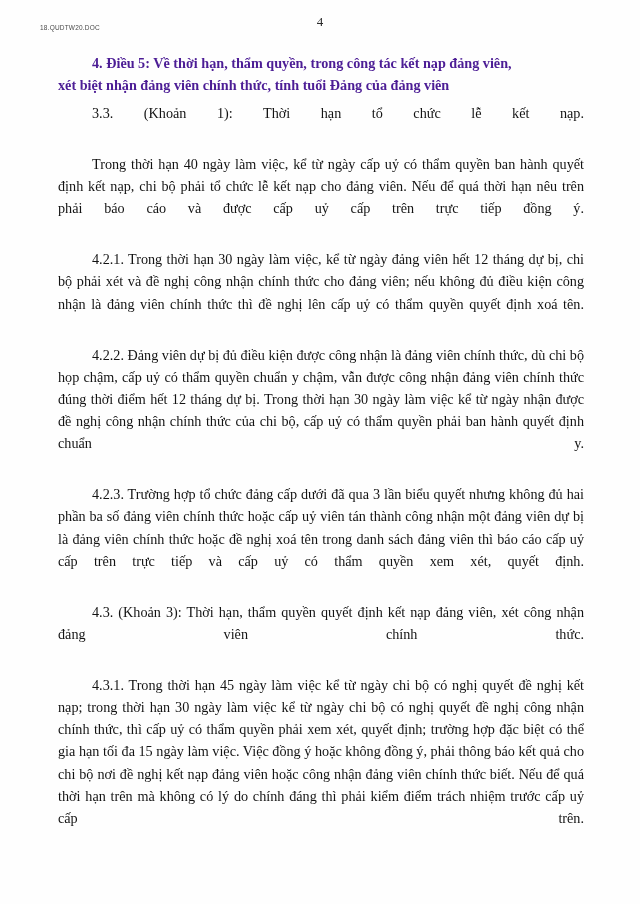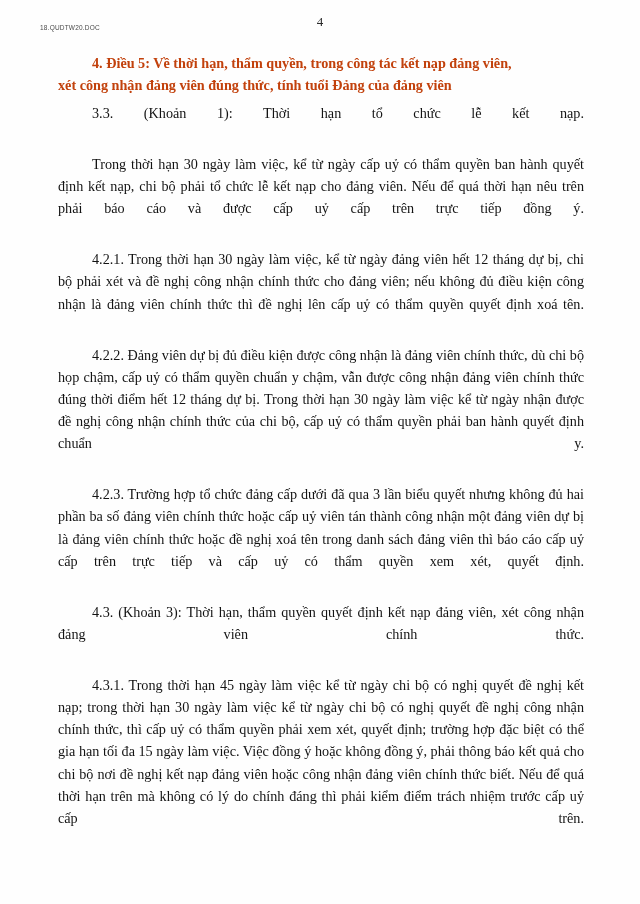--- a/index.html
+++ b/index.html
@@ -46,21 +46,21 @@
     top: 52px;
     width: 526px;
   }
   .title {
     font-size: 14.2px;
     font-weight: bold;
     line-height: 22px;
     text-align: justify;
     text-indent: 34px;
     margin: 0 0 6px 0;
-    color: #c2410c;
+    color: #4c1d95;
   }
   .title .l2 {
     display: block;
     text-indent: 0;
   }
   p.para {
     font-size: 14.2px;
     line-height: 22.2px;
     text-align: justify;
     text-indent: 34px;
@@ -85,26 +85,26 @@
 <div class="page">
 
   <div class="doc-id">18.QUDTW20.DOC</div>
 
   <div class="page-number">4</div>
 
   <div class="body">
 
     <h1 class="title">
       <span>4. Điều 5: Về thời hạn, thẩm quyền, trong công tác kết nạp đảng viên,</span>
-      <span class="l2">xét công nhận đảng viên đúng thức, tính tuổi Đảng của đảng viên</span>
+      <span class="l2">xét biệt nhận đảng viên chính thức, tính tuổi Đảng của đảng viên</span>
     </h1>
 
     <p class="para">3.3. (Khoản 1): Thời hạn tổ chức lễ kết nạp.</p>
 
-    <p class="para">Trong thời hạn 30 ngày làm việc, kể từ ngày cấp uỷ có thẩm quyền ban hành quyết định kết nạp, chi bộ phải tổ chức lễ kết nạp cho đảng viên. Nếu để quá thời hạn nêu trên phải báo cáo và được cấp uỷ cấp trên trực tiếp đồng ý.</p>
+    <p class="para">Trong thời hạn 40 ngày làm việc, kể từ ngày cấp uỷ có thẩm quyền ban hành quyết định kết nạp, chi bộ phải tổ chức lễ kết nạp cho đảng viên. Nếu để quá thời hạn nêu trên phải báo cáo và được cấp uỷ cấp trên trực tiếp đồng ý.</p>
 
 
     <p class="para">4.2.1. Trong thời hạn 30 ngày làm việc, kể từ ngày đảng viên hết 12 tháng dự bị, chi bộ phải xét và đề nghị công nhận chính thức cho đảng viên; nếu không đủ điều kiện công nhận là đảng viên chính thức thì đề nghị lên cấp uỷ có thẩm quyền quyết định xoá tên.</p>
 
     <p class="para">4.2.2. Đảng viên dự bị đủ điều kiện được công nhận là đảng viên chính thức, dù chi bộ họp chậm, cấp uỷ có thẩm quyền chuẩn y chậm, vẫn được công nhận đảng viên chính thức đúng thời điểm hết 12 tháng dự bị. Trong thời hạn 30 ngày làm việc kể từ ngày nhận được đề nghị công nhận chính thức của chi bộ, cấp uỷ có thẩm quyền phải ban hành quyết định chuẩn y.</p>
 
     <p class="para">4.2.3. Trường hợp tổ chức đảng cấp dưới đã qua 3 lần biểu quyết nhưng không đủ hai phần ba số đảng viên chính thức hoặc cấp uỷ viên tán thành công nhận một đảng viên dự bị là đảng viên chính thức hoặc đề nghị xoá tên trong danh sách đảng viên thì báo cáo cấp uỷ cấp trên trực tiếp và cấp uỷ có thẩm quyền xem xét, quyết định.</p>
 
     <p class="para">4.3. (Khoản 3): Thời hạn, thẩm quyền quyết định kết nạp đảng viên, xét công nhận đảng viên chính thức.</p>
 

